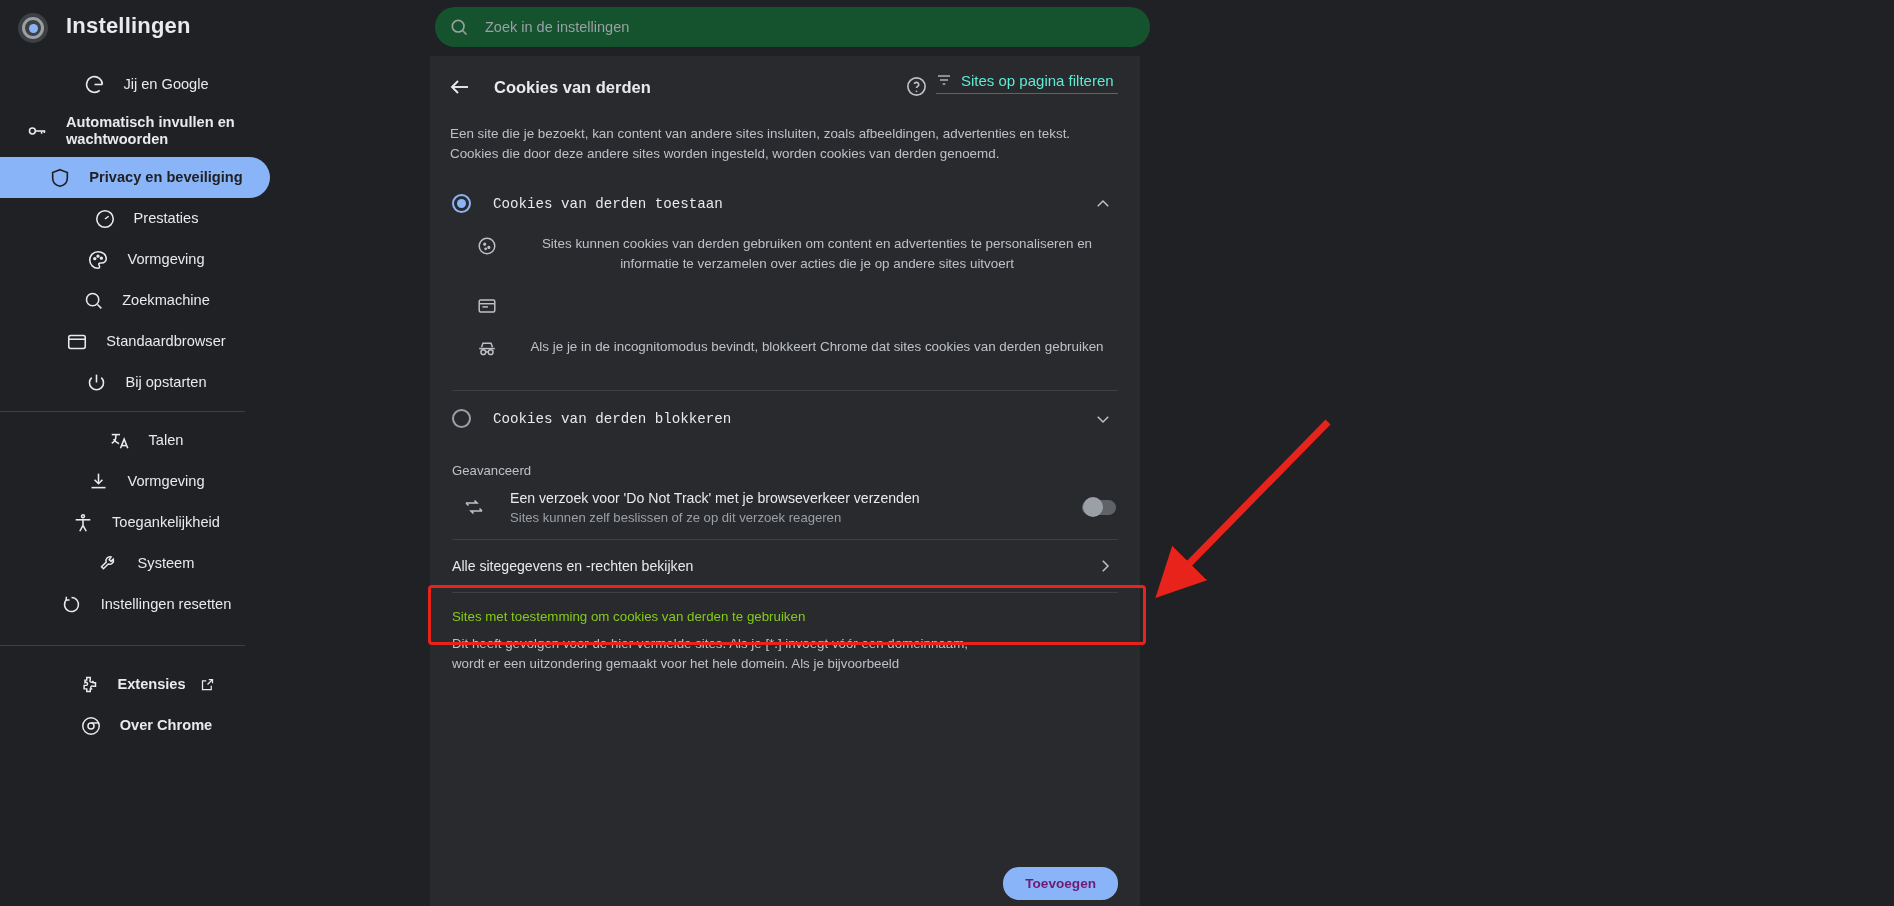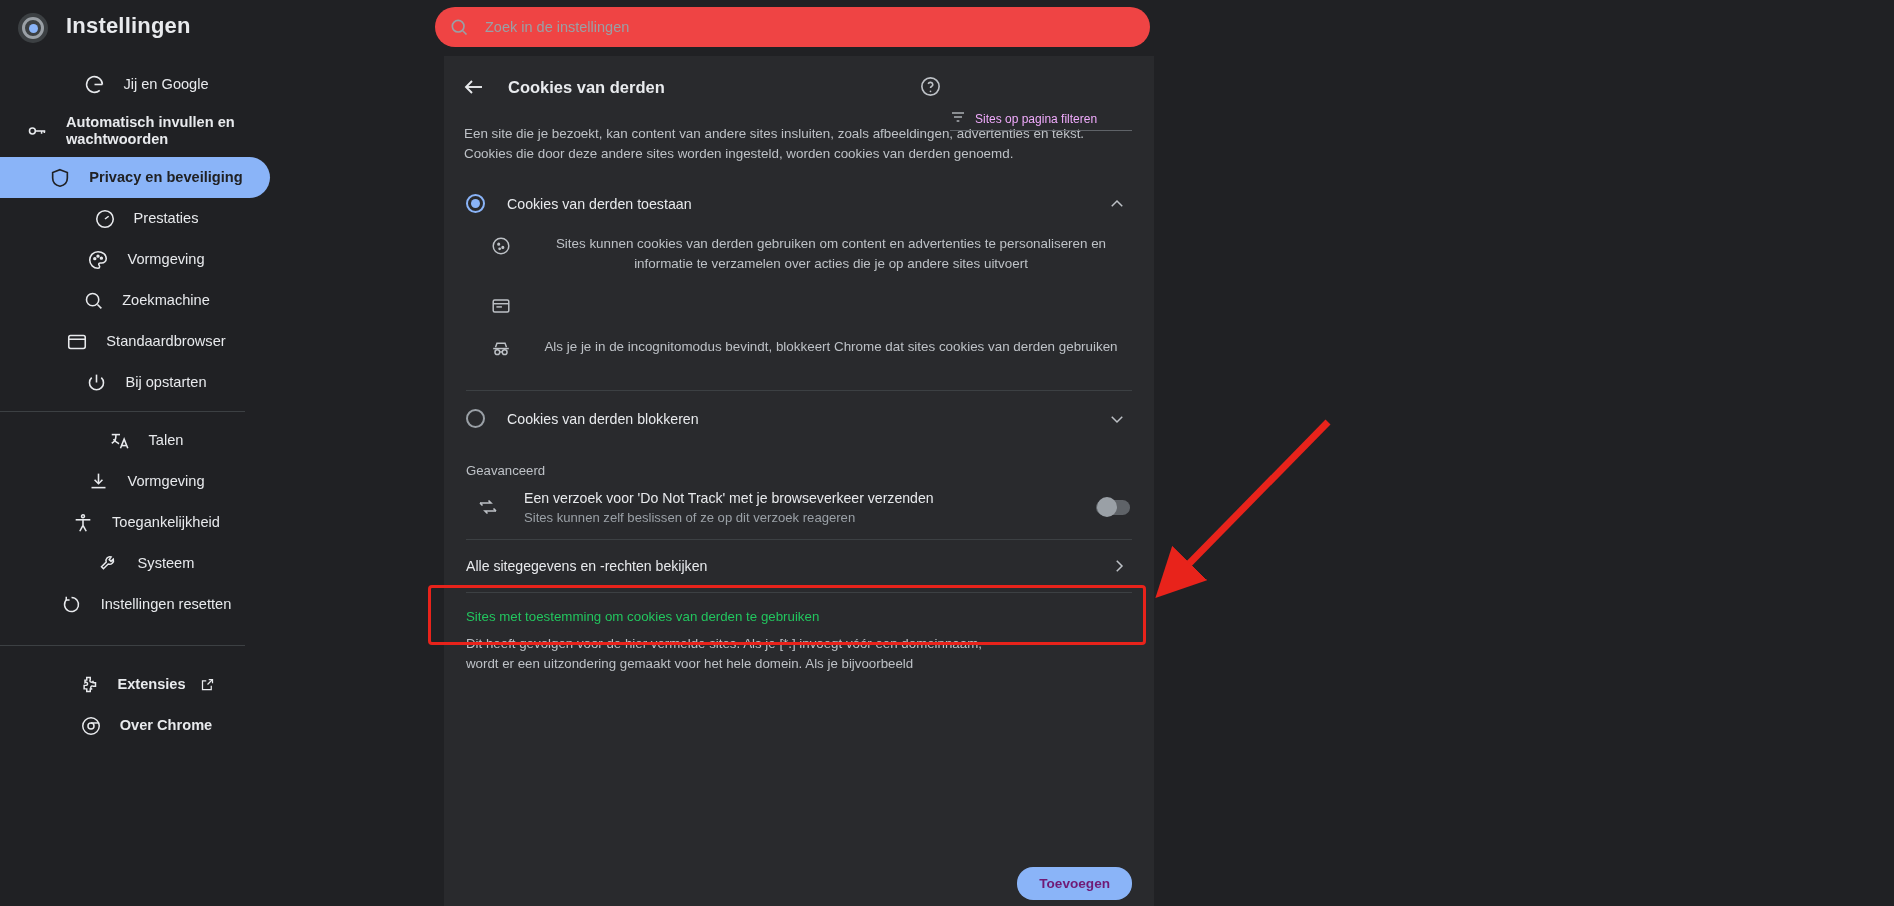--- a/index.html
+++ b/index.html
@@ -33,21 +33,21 @@
     position: absolute; width: 9px; height: 9px; border-radius: 50%;
     background: #8ab4f8;
   }
   .app-title {
     position: absolute; left: 66px; top: 13px;
     font-size: 22px; font-weight: bold; color: #e8eaed; letter-spacing: .2px;
   }
   .searchbar {
     position: absolute; left: 435px; top: 7px;
     width: 715px; height: 40px; border-radius: 20px;
-    background: #ef4444;
+    background: #14532d;
     display: flex; align-items: center;
     padding-left: 14px;
   }
   .searchbar .sicon { width: 20px; height: 20px; margin-right: 14px; flex: none; }
   .searchbar input {
     background: transparent; border: none; outline: none;
     color: #e8eaed; font-size: 14.5px; width: 620px;
     font-family: "Liberation Sans", sans-serif;
   }
   .searchbar input::placeholder { color: #9aa0a6; }
@@ -78,40 +78,40 @@
   .nav-label.two-line { white-space: normal; width: 200px; }
   .nav-divider {
     height: 1px; background: #3c4043; margin: 8px 30px 8px 0; width: 245px;
   }
   .ext-link {
     width: 15px; height: 15px; margin-left: 14px;
   }
 
   
   .main {
-    position: absolute; left: 444px; top: 56px;
+    position: absolute; left: 430px; top: 56px;
     width: 710px; height: 850px;
     background: #292a2d;
   }
   .main-head {
     display: flex; align-items: center;
     height: 62px; padding: 0 18px 0 18px;
     position: relative;
   }
   .back-arrow { width: 24px; height: 24px; margin-right: 22px; }
   .page-title { font-size: 16.5px; font-weight: bold; color: #e8eaed; }
   .help-icon { position: absolute; right: 212px; top: 19px; width: 23px; height: 23px; }
   .filter-wrap {
     position: absolute; right: 22px; top: 16px;
     display: flex; align-items: flex-end;
     border-bottom: 1px solid #5f6368;
     width: 182px; padding-bottom: 4px;
   }
   .filter-wrap .f-icon { width: 16px; height: 16px; margin-right: 9px; margin-bottom: 1px; }
-  .filter-wrap .f-label { font-size: 12px; color: #f0abfc; margin-top: 40px; }
+  .filter-wrap .f-label { font-size: 15px; color: #5eead4; }
 
   .desc {
     padding: 6px 24px 0 20px;
     font-size: 13.4px; color: #bdc1c6; line-height: 1.48;
     width: 700px;
   }
 
   .radio-row {
     display: flex; align-items: center;
     padding: 0 22px 0 22px;
@@ -120,21 +120,21 @@
   }
   .radio {
     width: 19px; height: 19px; border-radius: 50%;
     border: 2px solid #9aa0a6; margin-right: 22px; flex: none;
     display: flex; align-items: center; justify-content: center;
   }
   .radio.on { border-color: #8ab4f8; }
   .radio.on::after {
     content: ""; width: 9px; height: 9px; border-radius: 50%; background: #8ab4f8;
   }
-  .radio-label { font-size: 14.2px; color: #e8eaed; }
+  .radio-label { font-size: 14.2px; color: #e8eaed; font-family: Liberation Mono, monospace; }
   .chev { position: absolute; right: 28px; width: 18px; height: 18px; }
 
   .sub-list { padding: 4px 24px 10px 22px; }
   .sub-row {
     display: flex; align-items: flex-start;
     margin-bottom: 20px;
     text-align: center;
   }
   .sub-row .s-icon { width: 22px; height: 22px; margin-right: 24px; margin-left: 24px; margin-top: 1px; flex: none; }
   .sub-row .s-text { font-size: 13.4px; color: #bdc1c6; line-height: 1.5; width: 590px; }
@@ -161,21 +161,21 @@
     width: 20px; height: 20px; border-radius: 50%; background: #9aa0a6;
   }
 
   .link-row {
     display: flex; align-items: center; position: relative;
     height: 52px; padding: 0 22px;
     font-size: 14.1px; color: #e8eaed;
   }
   .link-row .chev-r { position: absolute; right: 26px; width: 18px; height: 18px; }
 
-  .sites-head { font-size: 13.3px; color: #22c55e; padding: 16px 22px 4px 22px; }
+  .sites-head { font-size: 13.3px; color: #84cc16; padding: 16px 22px 4px 22px; }
   .sites-body { font-size: 13.3px; color: #bdc1c6; padding: 6px 22px 0 22px; line-height: 1.5; width: 560px; }
   .add-btn {
     position: absolute; right: 22px; bottom: 6px;
     background: #8ab4f8; color: #701a75;
     font-size: 13.6px; font-weight: bold;
     border: none; border-radius: 16px;
     padding: 9px 22px;
     font-family: "Liberation Sans", sans-serif;
   }
 

